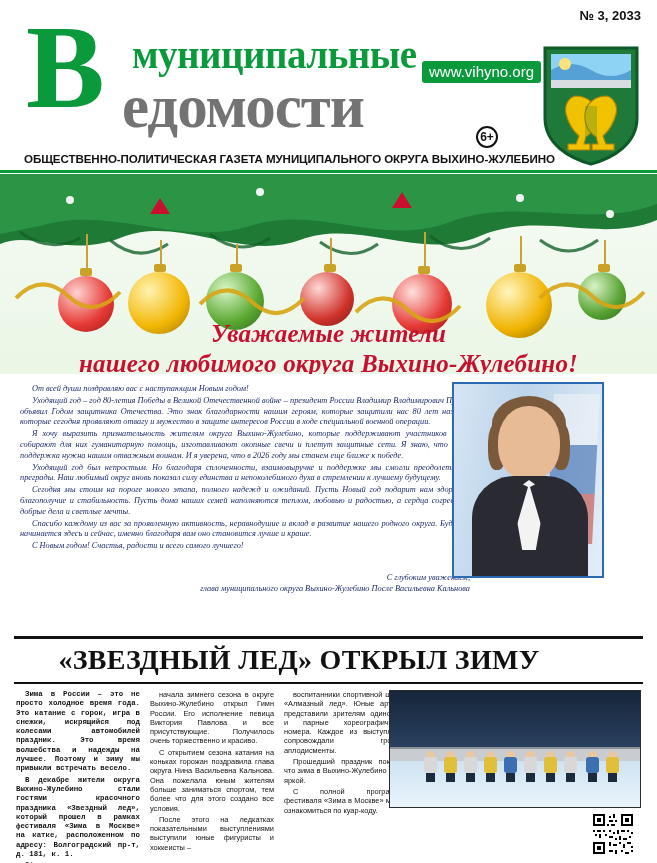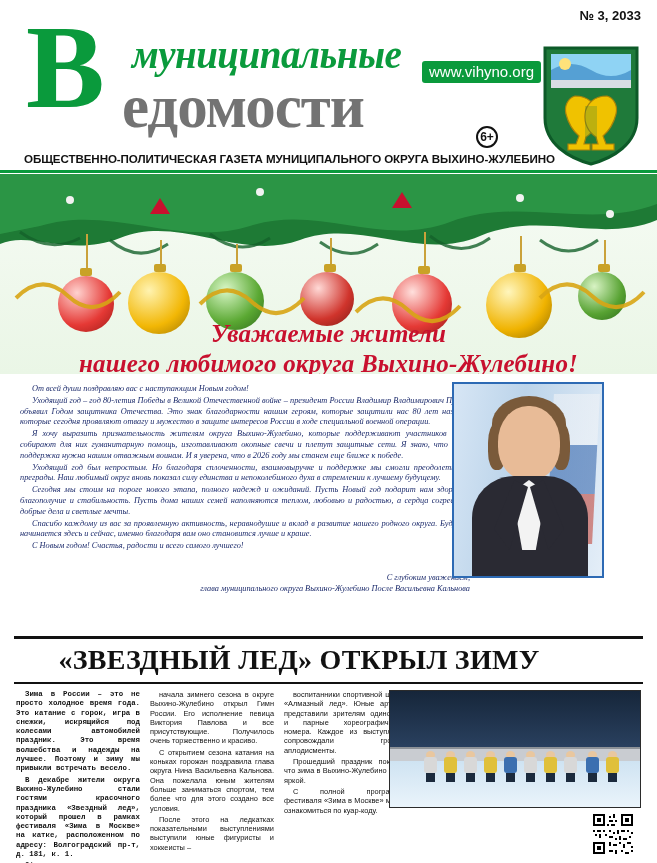--- a/index.html
+++ b/index.html
@@ -23,21 +23,21 @@
   .title-wrap { position: relative; }
   .bigV {
     position: absolute; left: 12px; top: 14px;
     font-family: "Liberation Serif", serif;
     font-size: 118px; line-height: 96px; font-weight: bold;
     color: #0a9a3c;
   }
   .word-municip {
     position: absolute; left: 118px; top: 26px;
     font-family: "Liberation Serif", serif;
-    font-style: italic; font-weight: bold;
+    font-weight: bold;
     font-size: 39px; color: #0a9a3c; letter-spacing: -0.5px;
   }
   .word-vedomosti {
     position: absolute; left: 108px; top: 66px;
     font-family: "Liberation Serif", serif;
     font-weight: bold; font-size: 61px; color: #737373;
     letter-spacing: -1px;
   }
   .site-url {
     position: absolute; left: 408px; top: 55px;

